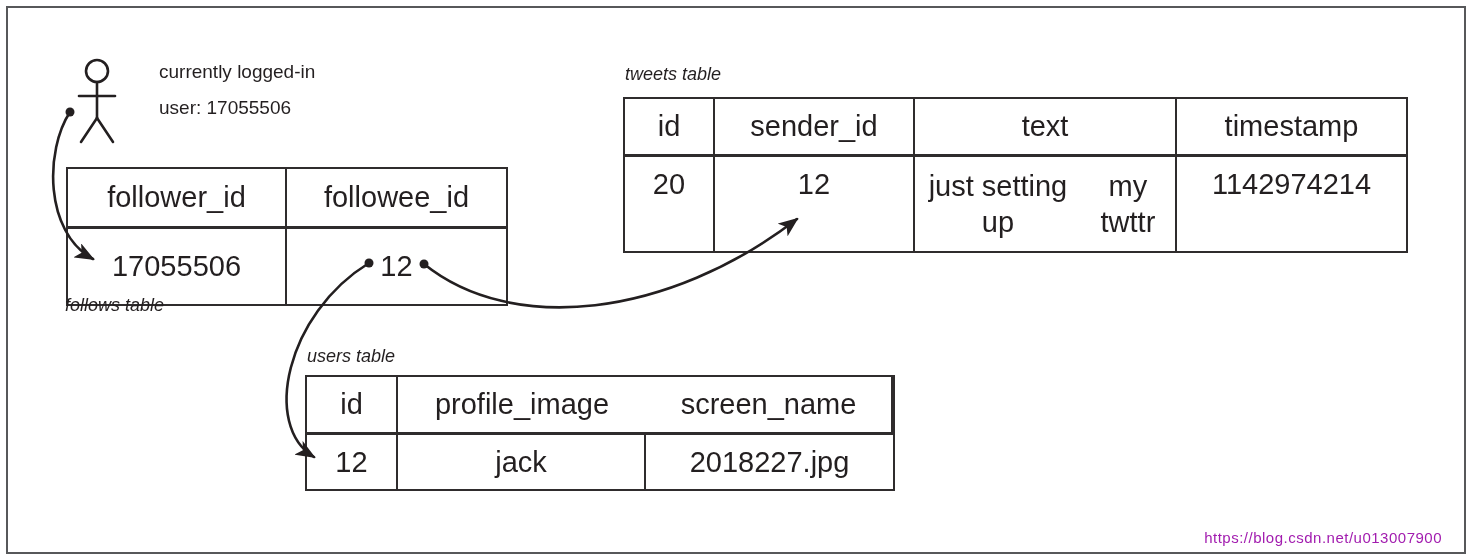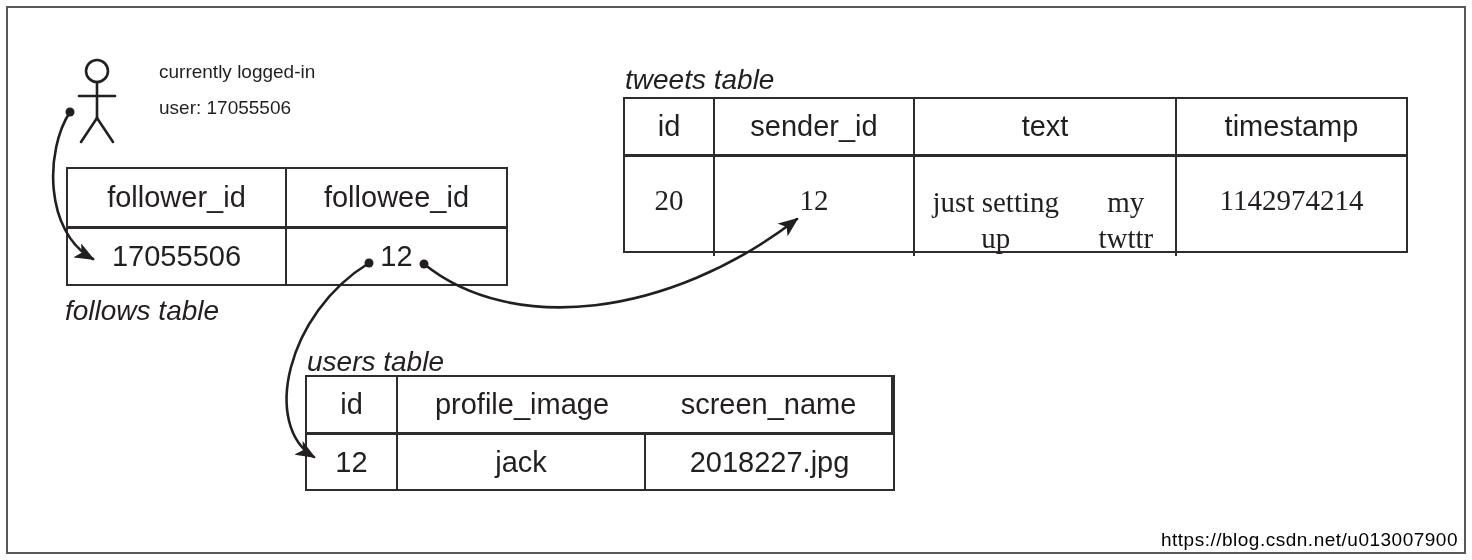--- a/index.html
+++ b/index.html
@@ -6,31 +6,31 @@
   .stage {
     position:relative; width:1472px; height:560px; background:#ffffff;
     font-family:"Liberation Sans", sans-serif; color:#231f20; overflow:hidden;
   }
   .frame { position:absolute; inset:6px; border:2px solid #57585a; }
   .actor-text { position:absolute; left:127px; top:54px; font-size:19px; line-height:36px;margin-left:32px; }
   .tbl { position:absolute; display:grid; border:2px solid #2f2c2d; box-sizing:border-box; background:transparent; }
   .cell { display:flex; align-items:center; justify-content:center; font-size:29px; box-sizing:border-box; text-align:center; }
   .cell.vline { border-right:2px solid #2f2c2d; }
   .cell.hdr { border-bottom:3px solid #2f2c2d;text-align:center; }
-  .cell.top { align-items:flex-start; padding-top:27px;font-family:Liberation Serif, serif; }
+  .cell.top { align-items:flex-start; padding-top:11px; }
   .cell.multiline { line-height:36px; }
-  .tbl-label { position:absolute; font-size:28px; font-style:italic; }
-  #follows-table { left:66px; top:167px; width:442px; height:119px; grid-template-columns:219px 1fr; grid-template-rows:60px 1fr; }
+  .tbl-label { position:absolute; font-size:18px; font-style:italic; }
+  #follows-table { left:66px; top:167px; width:442px; height:139px; grid-template-columns:219px 1fr; grid-template-rows:60px 1fr; }
   #tweets-table  { left:623px; top:97px; width:785px; height:156px; grid-template-columns:90px 200px 262px 1fr; grid-template-rows:58px 1fr; }
   #users-table   { left:305px; top:375px; width:590px; height:116px; grid-template-columns:91px 248px 1fr; grid-template-rows:58px 1fr; }
   #follows-label { left:65px; top:295px; }
   #tweets-label  { left:625px; top:64px; }
   #users-label   { left:307px; top:346px; }
   .overlay { position:absolute; left:0; top:0; pointer-events:none; }
-  .watermark { position:absolute; right:14px; top:529px; font-size:19px; color:#000000; letter-spacing:0.5px; }
+  .watermark { position:absolute; right:30px; top:529px; font-size:15px; color:#a21caf; letter-spacing:0.5px; }
 </style>
 </head>
 <body>
 
 <div class="stage">
   <div class="frame"></div>
 
   <div class="actor-text">
     <div>currently logged-in</div>
     <div>user: 17055506</div>

